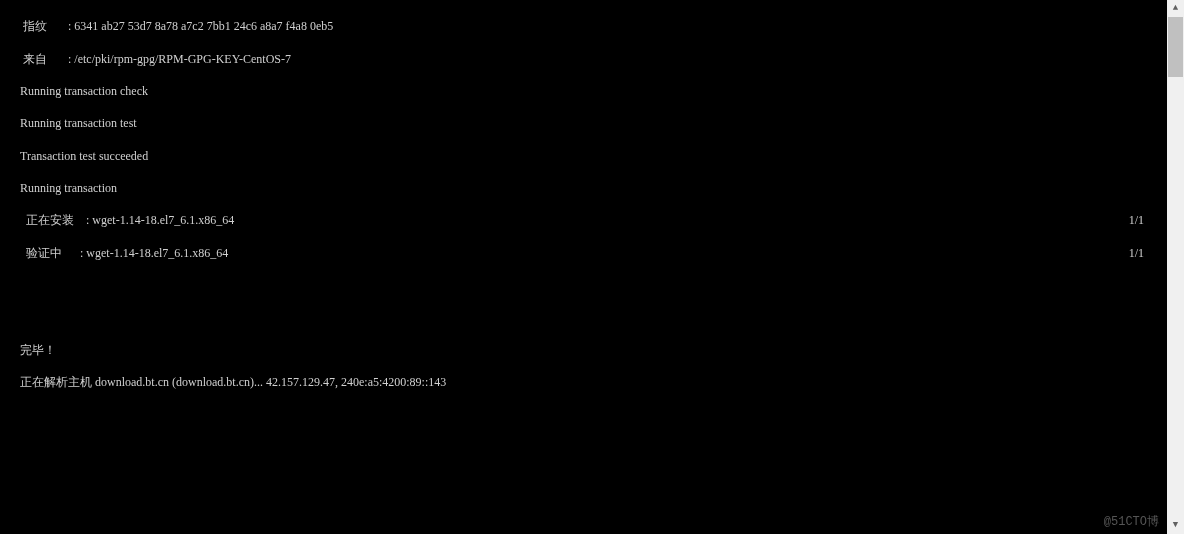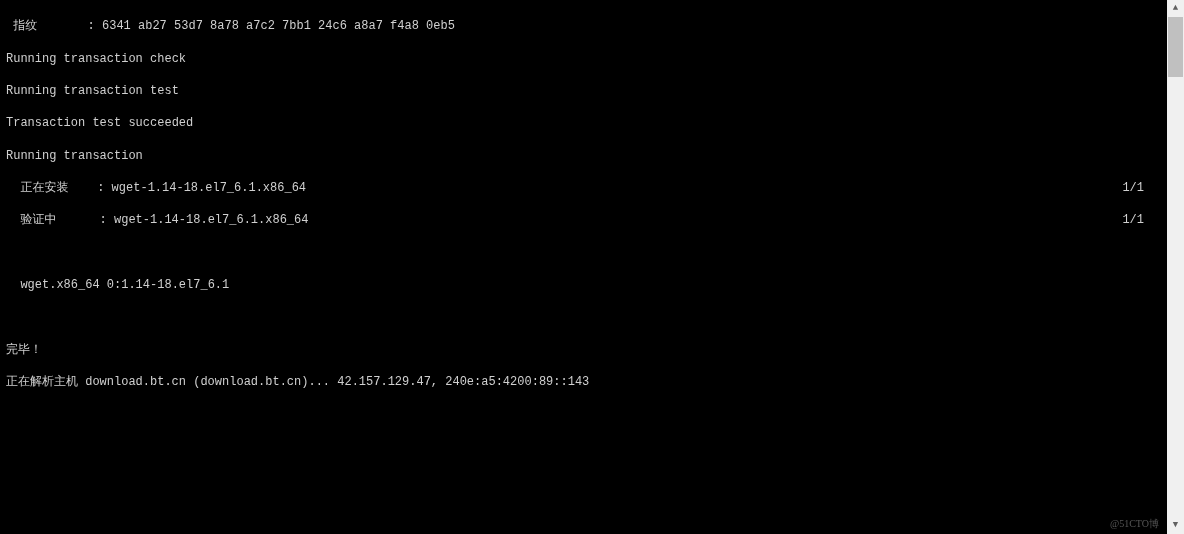--- a/index.html
+++ b/index.html
@@ -12,24 +12,25 @@
       color: #d0d0d0;
       font-family: "Consolas", "Courier New", monospace;
       font-size: 12px;
       line-height: 1.35;
       width: 1184px;
       height: 534px;
       overflow: hidden;
       position: relative;
     }
     .terminal {
-      padding: 2px 6px;
+      padding: 2px 20px;
       white-space: pre;
       height: 100%;
       overflow-y: auto;
+      font-family: Liberation Serif, serif;
     }
     .line {
       display: block;
       white-space: pre;
     }
     .col-right {
       position: absolute;
       right: 40px;
     }
     .scrollbar-track {
@@ -56,37 +57,37 @@
       width: 15px;
       left: 1px;
       background: #c0c0c0;
       border-radius: 0;
     }
     .watermark {
       position: absolute;
       right: 25px;
       bottom: 4px;
       color: #555;
-      font-size: 10px;
-      font-family: Liberation Serif, serif;
+      font-size: 12px;
+      font-family: Liberation Mono, monospace;
     }
   </style>
 </head>
 <body>
 
 <div class="terminal">
 <span class="line"><span> 指纹       </span><span>: 6341 ab27 53d7 8a78 a7c2 7bb1 24c6 a8a7 f4a8 0eb5</span></span>
+<span class="line"><span> 来自       </span><span>: /etc/pki/rpm-gpg/RPM-GPG-KEY-CentOS-7</span></span>
 <span class="line">Running transaction check</span>
 <span class="line">Running transaction test</span>
 <span class="line">Transaction test succeeded</span>
 <span class="line">Running transaction</span>
 <span class="line"><span>  正在安装    </span><span>: wget-1.14-18.el7_6.1.x86_64</span><span class="col-right">1/1</span></span>
 <span class="line"><span>  验证中      </span><span>: wget-1.14-18.el7_6.1.x86_64</span><span class="col-right">1/1</span></span>
 <span class="line"> </span>
-<span class="line">  wget.x86_64 0:1.14-18.el7_6.1</span>
 <span class="line"> </span>
 <span class="line">完毕！</span>
 <span class="line">正在解析主机 download.bt.cn (download.bt.cn)... 42.157.129.47, 240e:a5:4200:89::143</span>
 
 
 
 
 
 
 

